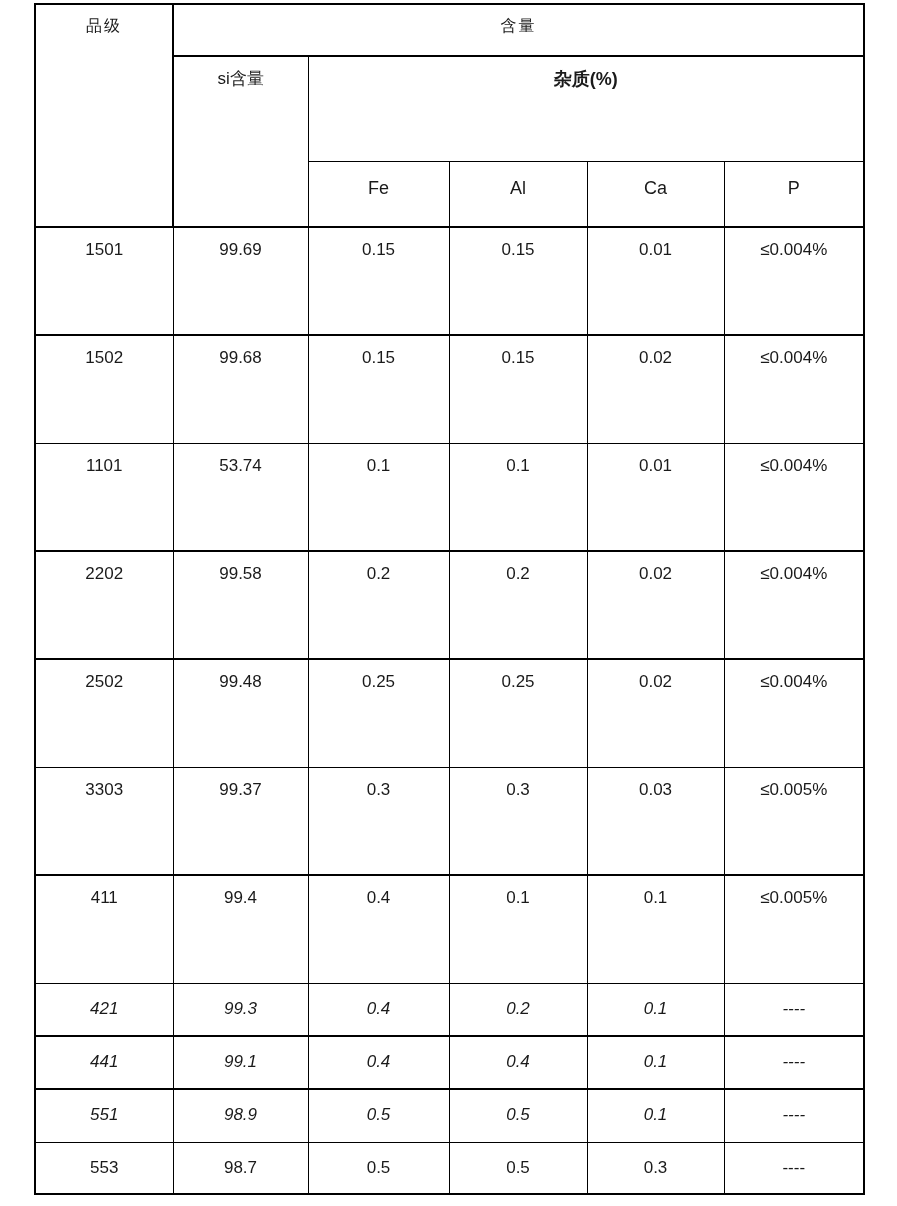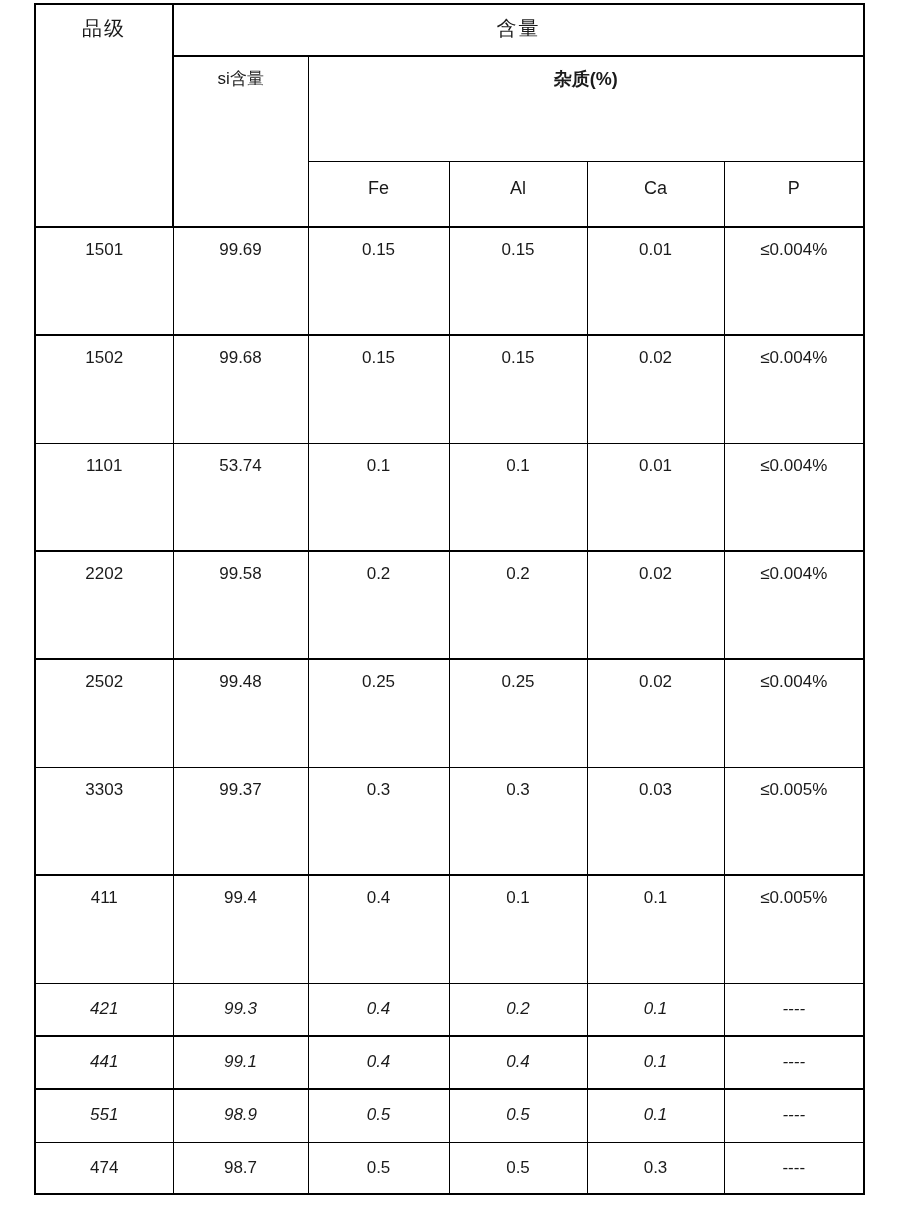--- a/index.html
+++ b/index.html
@@ -61,21 +61,21 @@
   col.c-grade { width: 138px; }
   col.c-si    { width: 135px; }
   col.c-fe    { width: 141px; }
   col.c-al    { width: 138px; }
   col.c-ca    { width: 137px; }
   col.c-p     { width: 140px; }
 
   
   .hdr-cn {
     font-family: "Liberation Serif", "DejaVu Serif", serif;
-    font-size: 20px;
+    font-size: 16px;
     letter-spacing: 2px;
   }
   .hdr-mixed {
     font-family: "Liberation Sans", "DejaVu Sans", sans-serif;
     font-size: 17px;
   }
   .hdr-bold {
     font-weight: bold;
     font-size: 18px;
   }
@@ -367,21 +367,21 @@
         <td class="tb-thick-top">
             <span class="vcenter-inner">0.1</span>
           </td>
         <td class="tb-thick-right tb-thick-top">
             <span class="vcenter-inner">----</span>
           </td>
       </tr>
 
       <tr class="r-short-52">
         <td class="tb-thick-left tb-thick-bottom">
-            <span class="vcenter-inner">474</span>
+            <span class="vcenter-inner">553</span>
           </td>
         <td class="tb-thick-bottom">
             <span class="vcenter-inner">98.7</span>
           </td>
         <td class="tb-thick-bottom">
             <span class="vcenter-inner">0.5</span>
           </td>
         <td class="tb-thick-bottom">
             <span class="vcenter-inner">0.5</span>
           </td>

